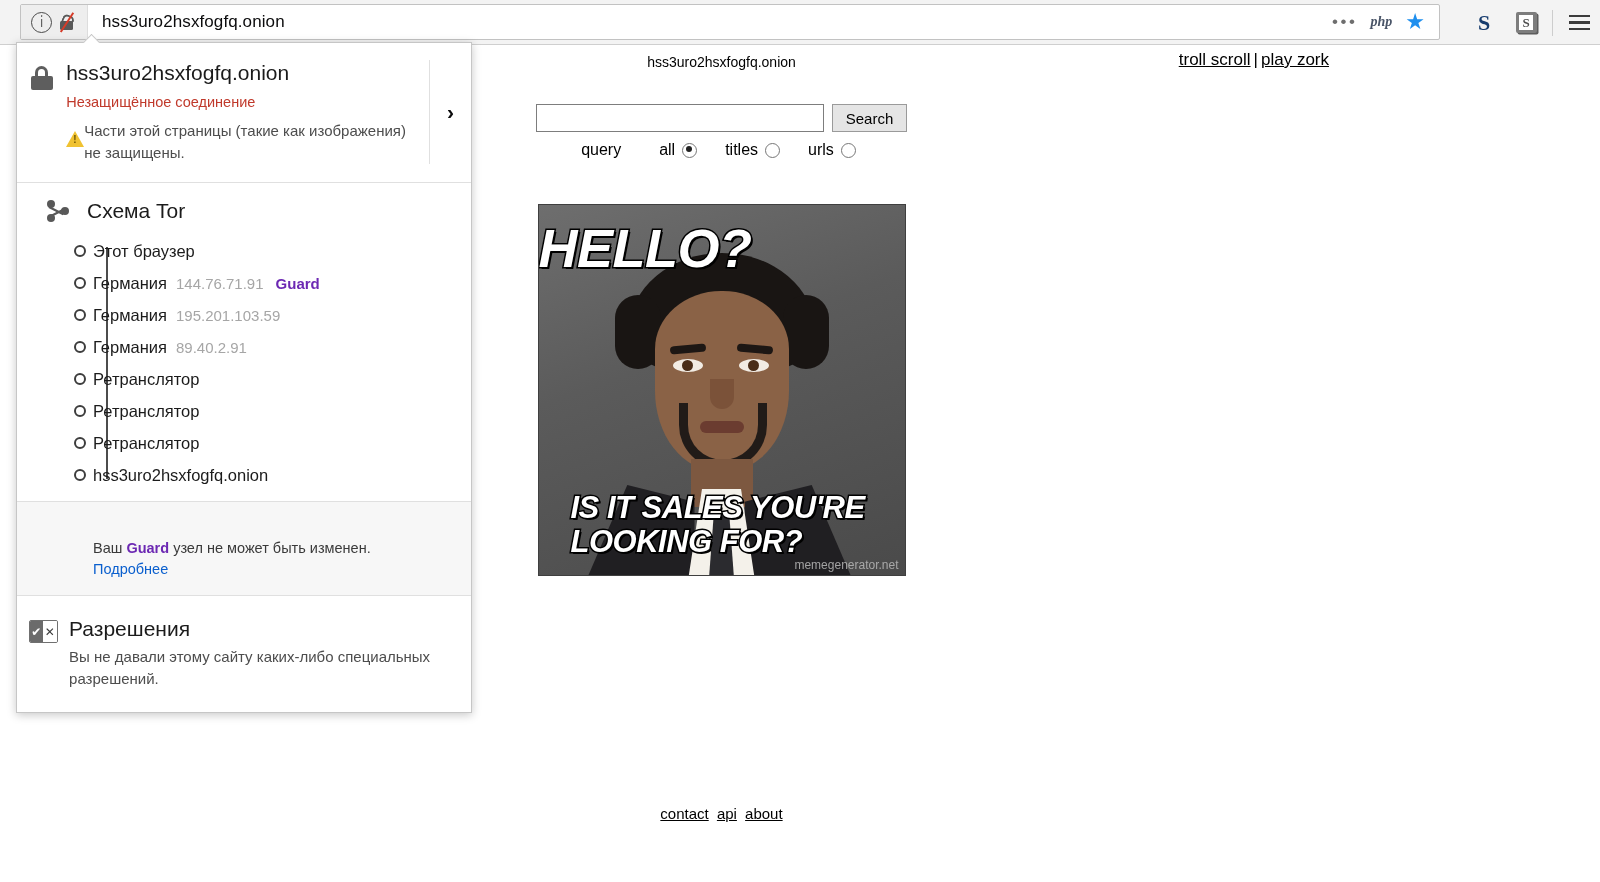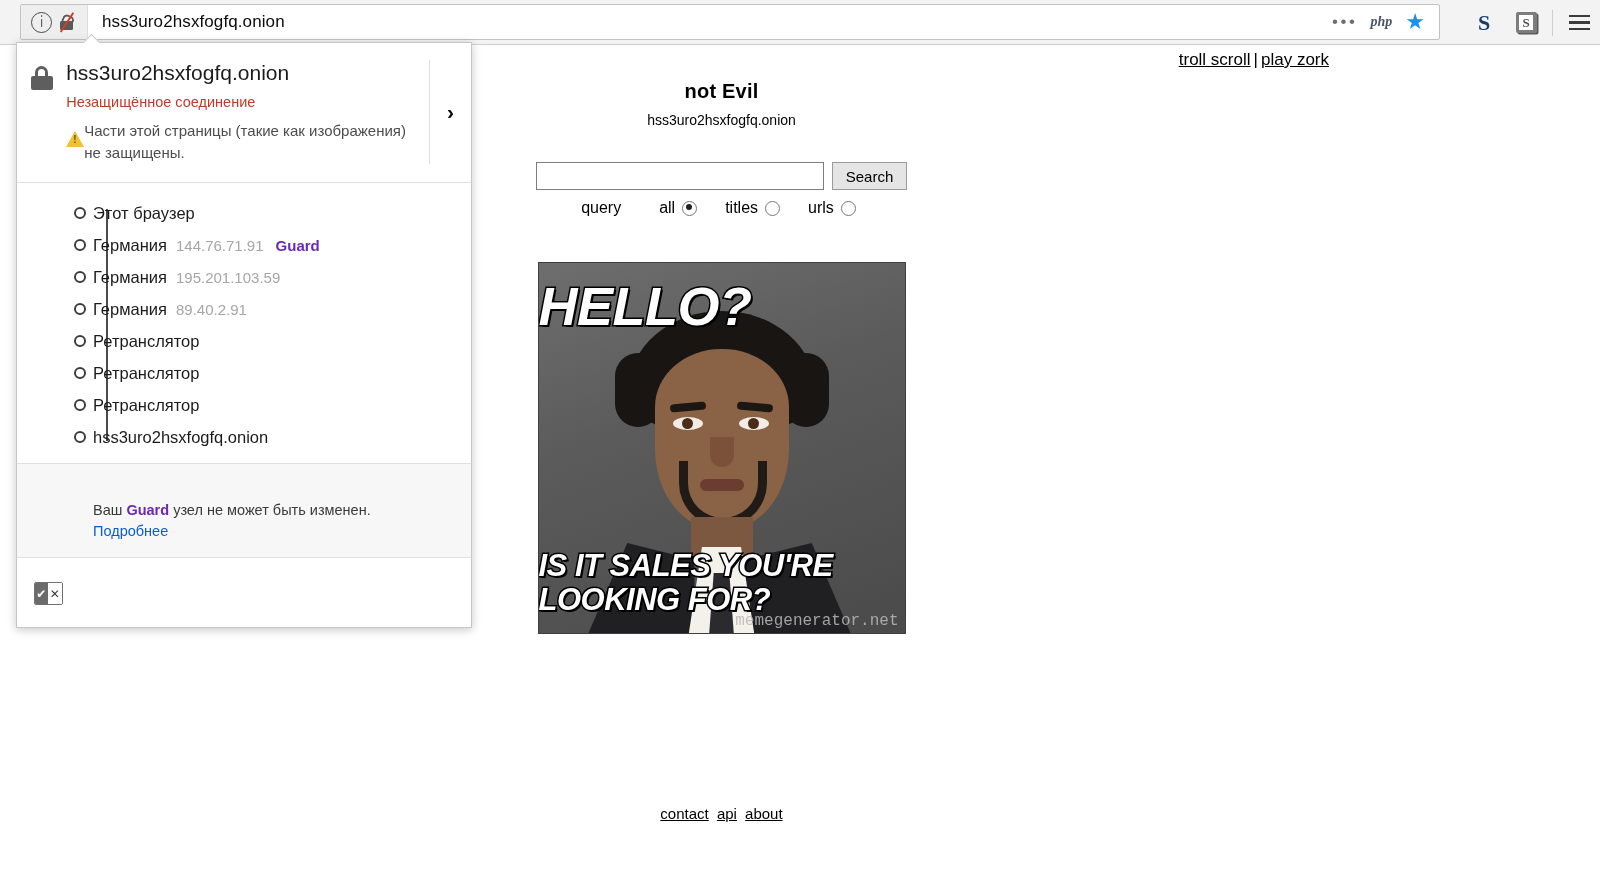--- a/index.html
+++ b/index.html
@@ -313,25 +313,25 @@
   .meme .toptext, .meme .bottomtext {
     position: absolute; left: 0; width: 368px; text-align: left;
     font-family: "Liberation Sans", sans-serif;
     font-weight: bold; font-style: italic; color: #ffffff;
     text-transform: uppercase; letter-spacing: -.5px;
     -webkit-text-stroke: 3px #000;
     paint-order: stroke fill;
     text-shadow: 2px 2px 0 #000;
   }
   .meme .toptext { top: 14px; font-size: 54px; line-height: 58px; }
-  .meme .bottomtext { bottom: 16px; font-size: 31px; line-height: 34px; }
+  .meme .bottomtext { bottom: 16px; font-size: 31px; line-height: 34px; padding-left: 32px; }
   .meme .watermark {
     position: absolute; right: 6px; bottom: 3px;
-    font-size: 16px; color: #b9b9b9; opacity: .85;
-    font-family: Liberation Mono, monospace;
+    font-size: 12px; color: #b9b9b9; opacity: .85;
+    font-family: Liberation Sans, sans-serif;
   }
   .footer-links {
     position: absolute; left: 0; top: 760px; width: 1443px; text-align: center;
     font-size: 15px;
   }
   .footer-links a { color: #000; text-decoration: underline; margin: 0 2px; cursor: pointer; }
 </style>
 </head>
 <body>
 
@@ -374,21 +374,20 @@
     </div>
   </div>
 
   <div class="page">
 
     <div class="toplinks">
       <a>troll scroll</a><span class="sep">|</span><a>play zork</a>
     </div>
 
     <div class="center-col">
-      <div class="site-title">not Evil</div>
       <div class="site-onion">hss3uro2hsxfogfq.onion</div>
 
       <div class="search-row">
         <input class="search-input" type="text" placeholder="" style="">
         <button class="search-btn">Search</button>
       </div>
 
       <div style="display:block"></div>
       <div class="radio-row">
         <span class="qlabel">query</span>
@@ -451,20 +450,30 @@
         <div class="host-insecure">Незащищённое соединение</div>
         <div class="host-warn">
           <span class="tri-warn"></span>
           <span class="host-warn-text">Части этой страницы (такие как изображения) не защищены.</span>
         </div>
       </div>
       <div class="host-expand">›</div>
     </div>
 
     <div class="sec-tor">
+      <div class="tor-head">
+        <span class="net-icon">
+          <u class="l1"></u>
+            <u class="l2"></u>
+            <i class="n1"></i>
+            <i class="n2"></i>
+            <i class="n3"></i>
+        </span>
+        <span class="tor-title">Схема Tor</span>
+      </div>
       <div class="circuit">
         <span class="circuit-line"></span>
         <div class="node">
           <span class="dot"></span>
           <span class="label">Этот браузер</span>
         </div>
         <div class="node">
           <span class="dot"></span>
           <span class="label">Германия</span>
           <span class="ip">144.76.71.91</span>
@@ -506,16 +515,20 @@
       <div class="learn-more">Подробнее</div>
     </div>
 
     <div class="sec-perm">
       <div class="perm-iconcol">
         <span class="perm-icon">
           <span class="ck">✔</span>
             <span class="xx">✕</span>
         </span>
       </div>
+      <div class="perm-main">
+        <div class="perm-title">Разрешения</div>
+        <div class="perm-desc">Вы не давали этому сайту каких-либо специальных разрешений.</div>
+      </div>
     </div>
   </div>
 
 </div>
 
 </body></html>

